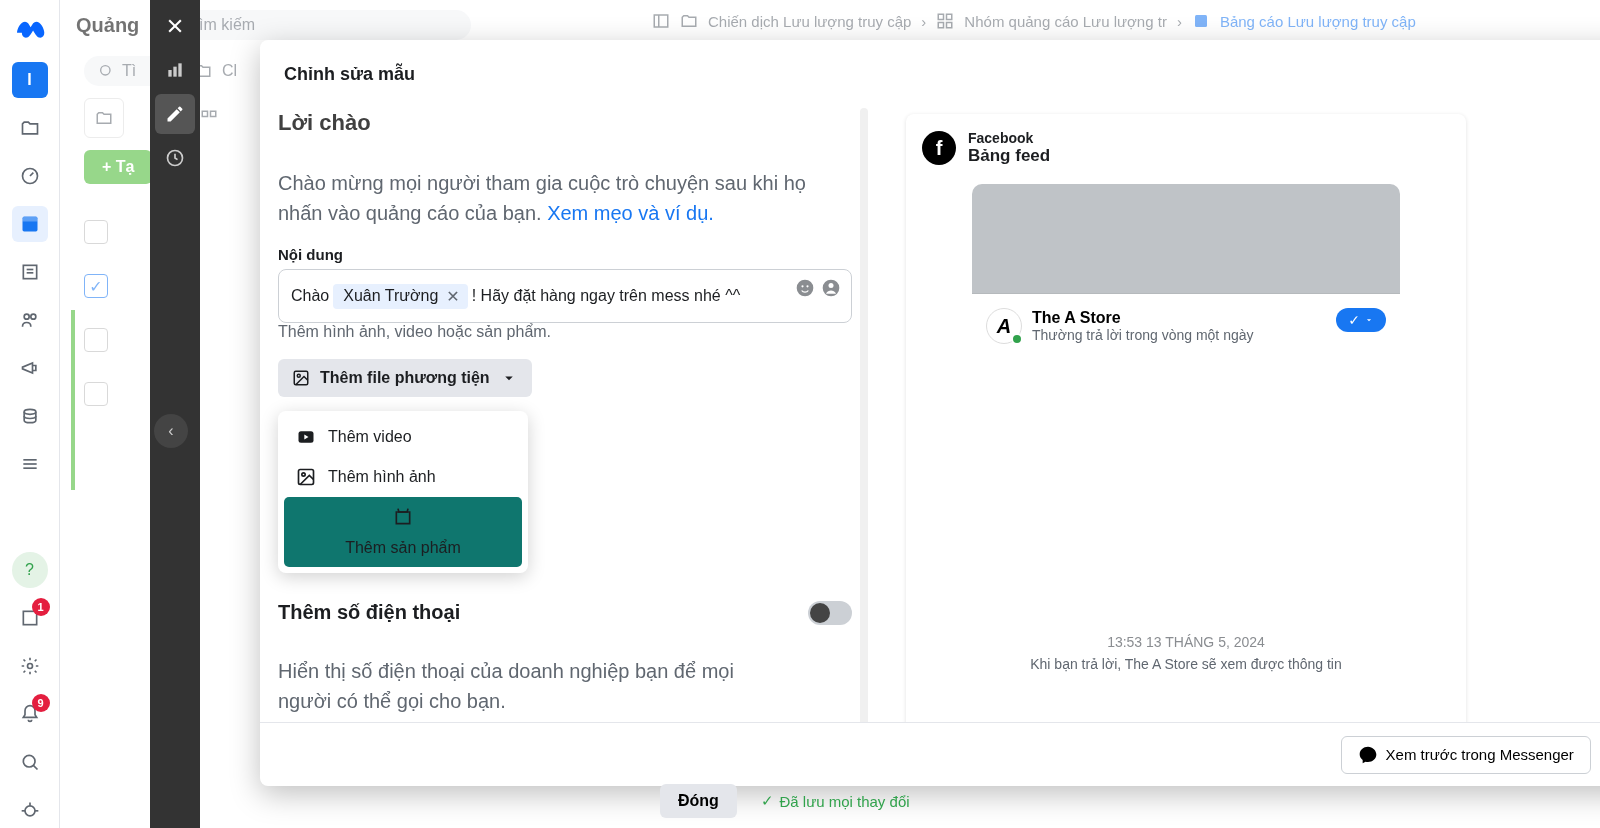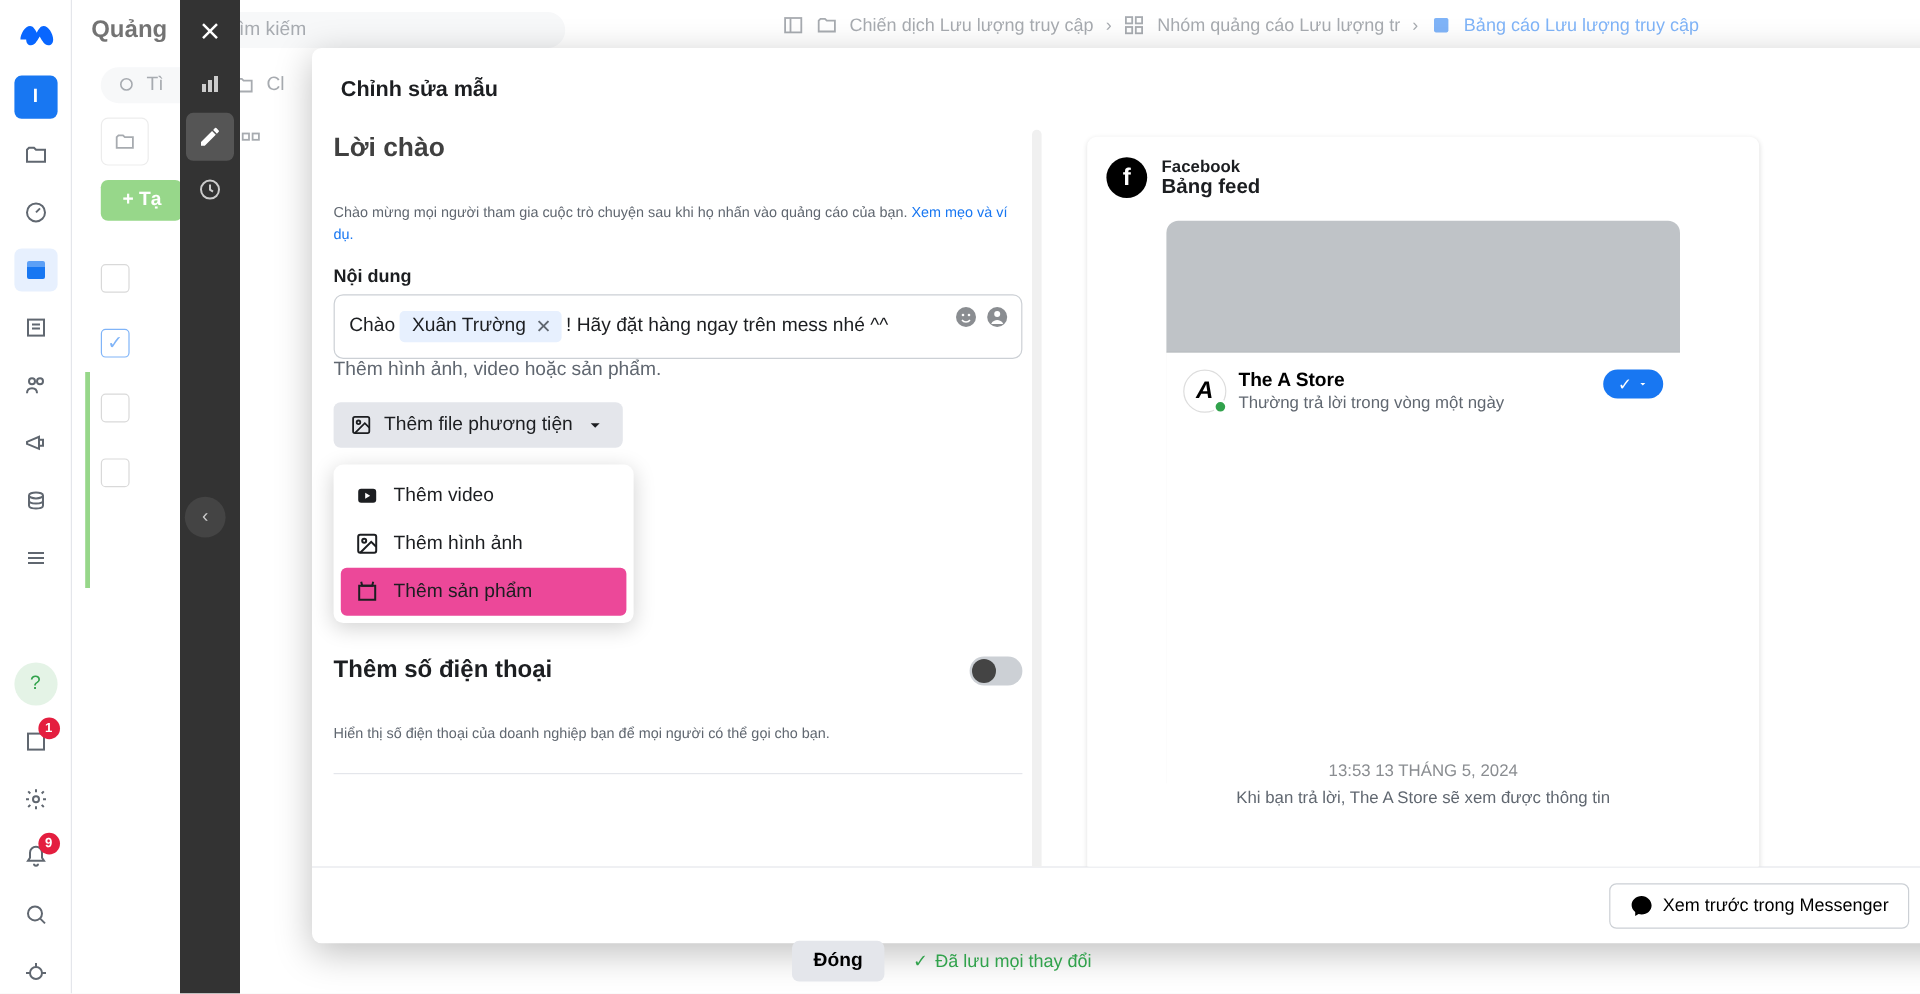--- a/index.html
+++ b/index.html
@@ -41,38 +41,38 @@
 
 
 .modal { position:absolute; left:260px; top:40px; width:1436px; height:746px; background:#fff; border-radius:8px; box-shadow:0 8px 30px rgba(0,0,0,0.25); display:flex; flex-direction:column; }
 .modal-header { padding:18px 24px 14px; display:flex; justify-content:space-between; align-items:center; }
 .modal-header h2 { font-size:18px; font-weight:700; color:#1c1e21; }
 .modal-header .close { width:32px; height:32px; color:#606770; cursor:pointer; display:flex;align-items:center;justify-content:center; font-size:22px; }
 .modal-body { flex:1; display:flex; padding:0 0 0 0; overflow:hidden; }
 .left-col { width:610px; padding:6px 18px 0 18px; overflow-y:auto; border-right:0; position:relative; }
 .left-col .scroll-track { position:absolute; right:2px; top:4px; width:8px; height:640px; background:#f0f0f0; border-radius:4px; }
 .left-col h3 { font-size:22px; font-weight:700; color:#404040; margin-bottom:6px; }
-.left-col .sub { color:#606770; line-height:1.5; font-size:12px;margin-top:32px; }
+.left-col .sub { color:#606770; line-height:1.5; font-size:20px;margin-top:32px; }
 .left-col .sub a { color:#1877f2; text-decoration:none; }
 .left-col .lbl { font-size:15px; font-weight:600; color:#1c1e21; margin-top:18px; margin-bottom:6px; }
 .left-col .lbl .opt { color:#606770; font-weight:400; }
 .left-col .sub2 { color:#606770; font-size:16px; margin-bottom:10px; }
 
 .content-box { border:1px solid #ccd0d5; border-radius:8px; padding:10px 46px 10px 12px; position:relative; min-height:54px; display:flex; flex-wrap:wrap; align-items:center; gap:4px; font-size:16px; color:#1c1e21; }
 .content-box .chip { background:#e7f0fe; border-radius:4px; padding:3px 8px 3px 10px; display:inline-flex; align-items:center; gap:8px; color:#1c1e21; }
 .content-box .chip .cx { color:#606770; cursor:pointer; }
 .content-box .ricon { position:absolute; right:10px; top:8px; display:flex; gap:6px; color:#8a8d91; }
 .content-box .ricon span { width:20px;height:20px; }
 
-.add-media-btn { margin-top:8px; background:#e4e6eb; border-radius:6px; padding:10px 14px; display:inline-flex; align-items:center; gap:10px; font-size:16px; color:#1c1e21; cursor:pointer; font-weight:400; }
+.add-media-btn { margin-top:8px; background:#e4e6eb; border-radius:6px; padding:10px 14px; display:inline-flex; align-items:center; gap:10px; font-size:16px; color:#1c1e21; cursor:pointer; font-weight:700; }
 .add-media-btn svg { width:18px; height:18px; }
 
 .dropdown { margin-top:14px; background:#fff; border-radius:8px; box-shadow:0 4px 18px rgba(0,0,0,0.18); width:250px; padding:6px; }
 .dropdown .item { padding:10px 12px; display:flex; align-items:center; gap:12px; font-size:16px; color:#1c1e21; border-radius:5px; cursor:pointer; }
-.dropdown .item.hover { background:#ec4899; }
+.dropdown .item.hover { background:#0f766e;flex-direction:column; }
 .dropdown .item svg { width:20px; height:20px; color:#1c1e21; }
 
 .phone-row { margin-top:28px; display:flex; justify-content:space-between; align-items:flex-start; }
 .phone-row h4 { font-size:20px; font-weight:700; color:#1c1e21; margin-bottom:4px; }
 .toggle { width:44px; height:24px; background:#ccd0d5; border-radius:12px; position:relative; cursor:pointer; }
 .toggle .knob { width:20px; height:20px; border-radius:50%; background:#444; position:absolute; left:2px; top:2px; }
 .hr { height:1px; background:#e4e6eb; margin-top:24px; }
 
 .right-col { flex:1; padding:10px 20px 0 36px; position:relative; }
 .preview-card { background:#fff; border-radius:8px; box-shadow:0 1px 4px rgba(0,0,0,0.12); padding:16px; width:560px; height:620px; position:relative; }

